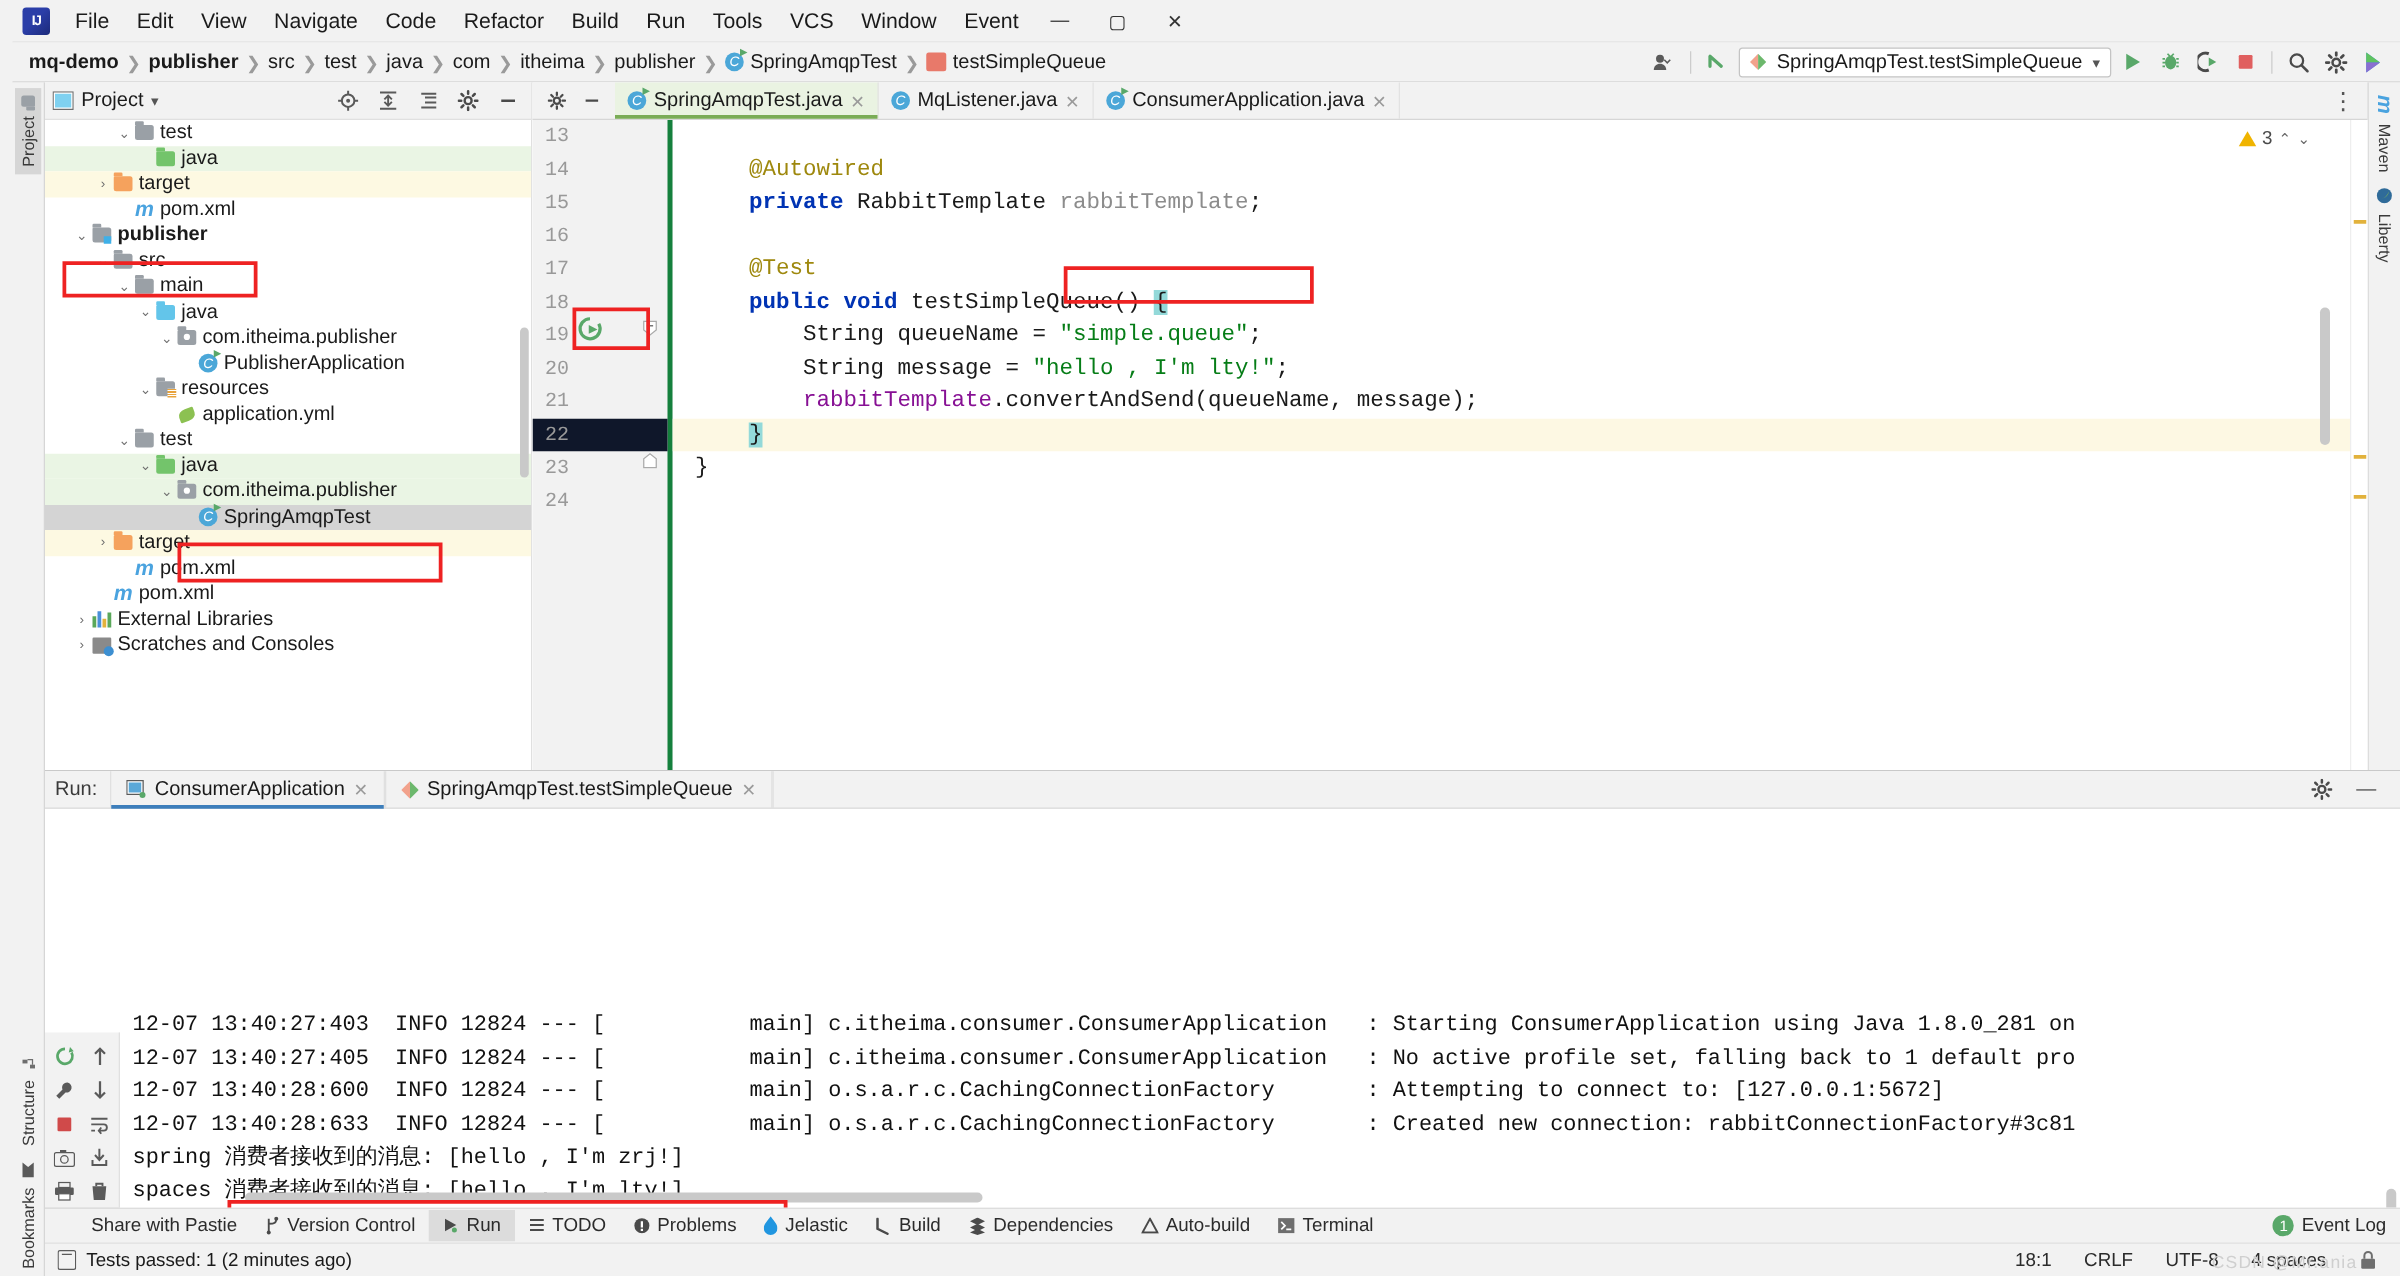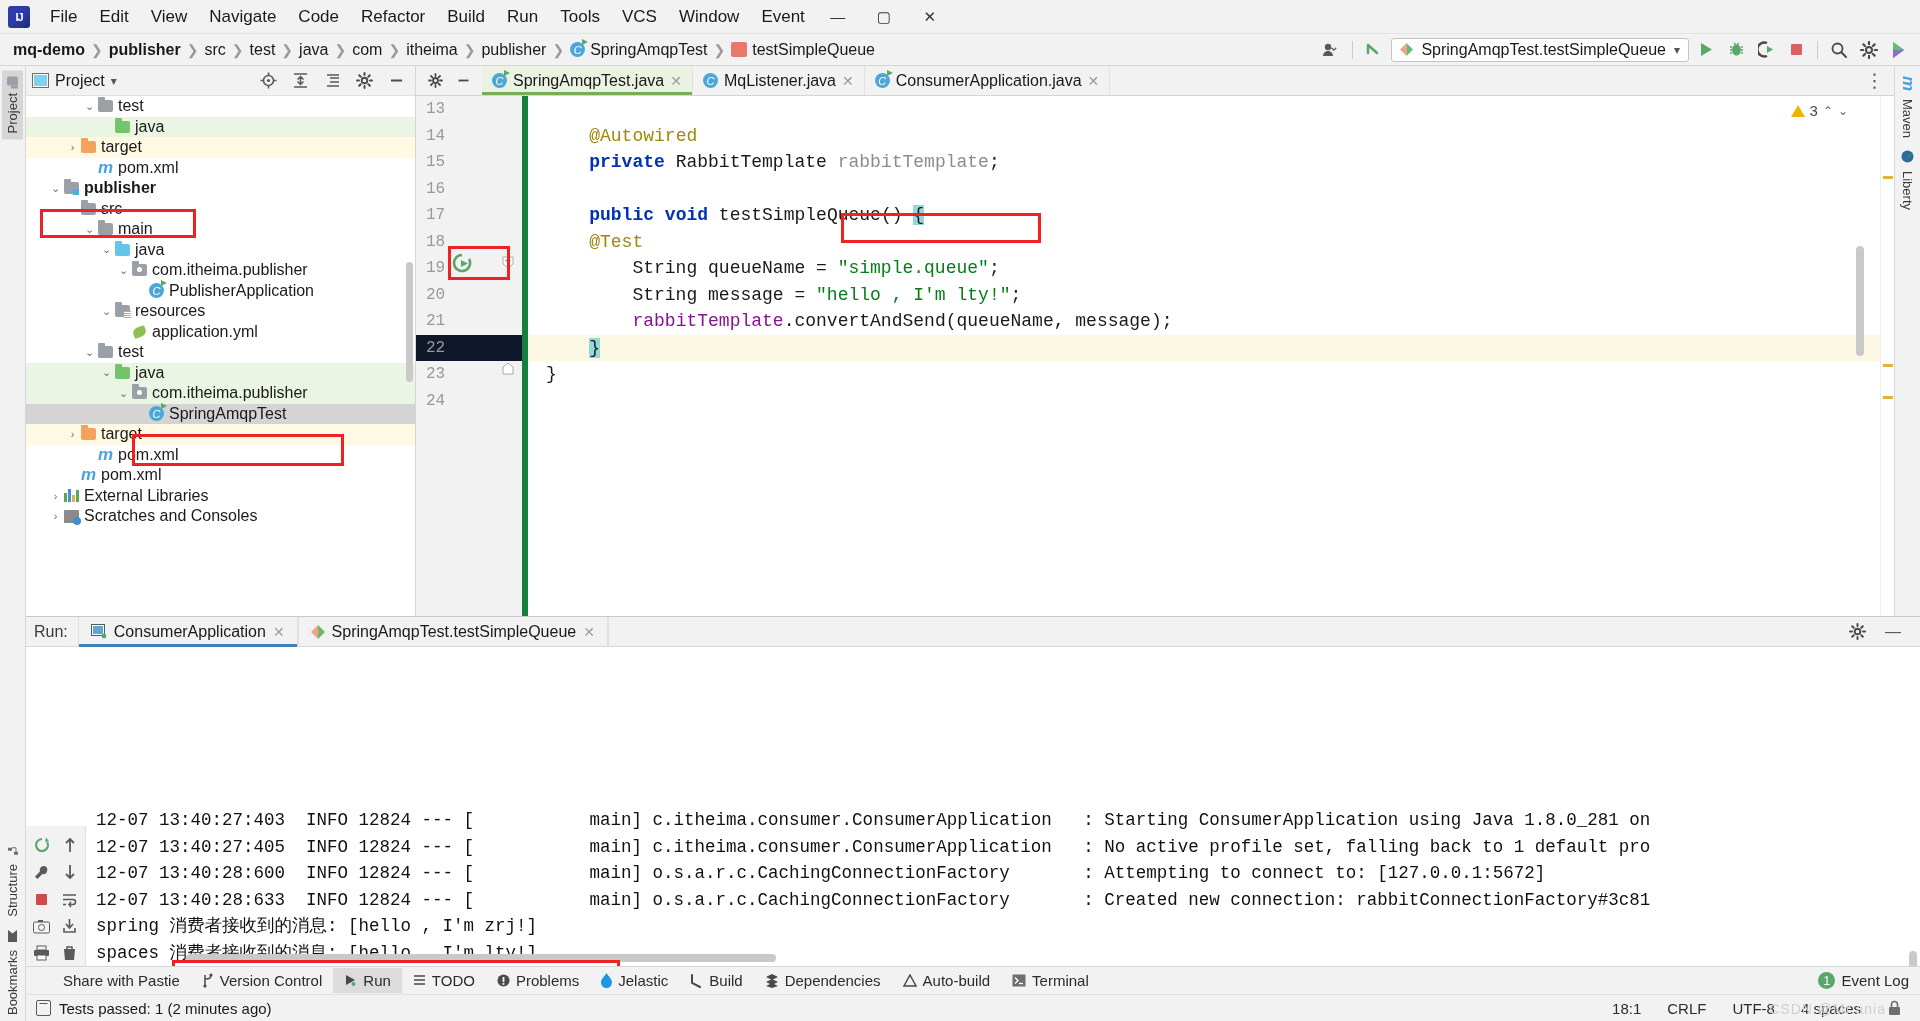--- a/index.html
+++ b/index.html
@@ -5,21 +5,21 @@
   * { box-sizing: border-box; }
   html, body {
     margin: 0; padding: 0;
     width: 1920px; height: 1021px;
     overflow: hidden;
     font-family: "Liberation Sans", sans-serif;
     font-size: 17px;
     color: #1a1a1a;
     background: #f2f2f2;
   }
-  .ide { position: relative; width: 1920px; height: 1021px; display: flex; flex-direction: column; background: #f2f2f2; }
+  .ide { position: relative; width: 1920px; height: 1021px; display: flex; flex-direction: column; background: #f2f2f2; padding-left: 10px; }
 
   
   .titlebar {
     height: 34px; min-height: 34px; display: flex; align-items: center;
     background: #f2f2f2; border-bottom: 1px solid #e4e4e4; padding-left: 8px;
   }
   .ij-logo {
     width: 22px; height: 22px; margin-right: 10px; border-radius: 3px;
     background: linear-gradient(135deg,#2b3ea8 0%,#2b3ea8 45%,#1c2a7a 100%);
     display: flex; align-items: center; justify-content: center;
@@ -165,21 +165,21 @@
     content: ""; position: absolute; left: 0; right: 0; bottom: 0; height: 3px; background: #7aac56;
   }
   .etab .x { color: #9a9a9a; font-size: 14px; }
   .tabs-spacer { flex: 1; }
   .tabs-right { display: flex; align-items: center; padding: 0 10px; color: #555; }
 
   .code-area { flex: 1; display: flex; min-height: 0; position: relative; background: #fff; overflow: hidden; }
   .gutter {
     width: 112px; min-width: 112px; background: #f2f2f2; position: relative;
     font-family: "Liberation Mono", monospace; font-size: 16px; color: #999;
-    border-right: 6px solid #15803d;
+    border-right: 4px solid #15803d;
   }
   .gline { height: 26.5px; line-height: 26.5px; text-align: left; padding-left: 10px; }
   .gline.hl-row { background: #0f172a; }
   .fold-col { position: absolute; right: 0; top: 0; width: 28px; height: 100%; }
   .run-gutter-ico {
     position: absolute; left: 36px; top: 157px; width: 20px; height: 20px;
   }
   .code-scroll { flex: 1; position: relative; overflow: hidden; }
   .cline {
     height: 26.5px; line-height: 26.5px; white-space: pre;
@@ -730,22 +730,22 @@
                 <div class="gline">23</div>
                 <div class="gline">24</div>
               </div>
             <div class="code-scroll" id="code">
               <div class="editor-vscroll" style="top:150px; height:110px;"></div>
               <div class="hl" style="left:313px; top:117px; width:200px; height:30px;"></div>
             <div class="cline">&nbsp;</div>
                 <div class="cline"><span>    </span><span class="ann">@Autowired</span></div>
                 <div class="cline"><span>    </span><span class="kw">private</span><span> RabbitTemplate </span><span class="fieldname">rabbitTemplate</span><span>;</span></div>
                 <div class="cline">&nbsp;</div>
+                <div class="cline"><span>    </span><span class="ann">@Test</span></div>
                 <div class="cline"><span>    </span><span class="kw">public</span><span> </span><span class="kw">void</span><span> testSimpleQueue() </span><span class="brace-hl">{</span></div>
-                <div class="cline"><span>    </span><span class="ann">@Test</span></div>
                 <div class="cline"><span>        String queueName = </span><span class="str">"simple.queue"</span><span>;</span></div>
                 <div class="cline"><span>        String message = </span><span class="str">"hello , I'm lty!"</span><span>;</span></div>
                 <div class="cline"><span>        </span><span class="fld">rabbitTemplate</span><span>.convertAndSend(queueName, message);</span></div>
                 <div class="cline cur"><span>    </span><span class="brace-hl">}</span></div>
                 <div class="cline"><span>}</span></div>
                 <div class="cline">&nbsp;</div>
               </div>
             <div class="right-marker-bar">
               <div class="marker-yellow" style="top:80px"></div>
               <div class="marker-yellow" style="top:268px"></div>

